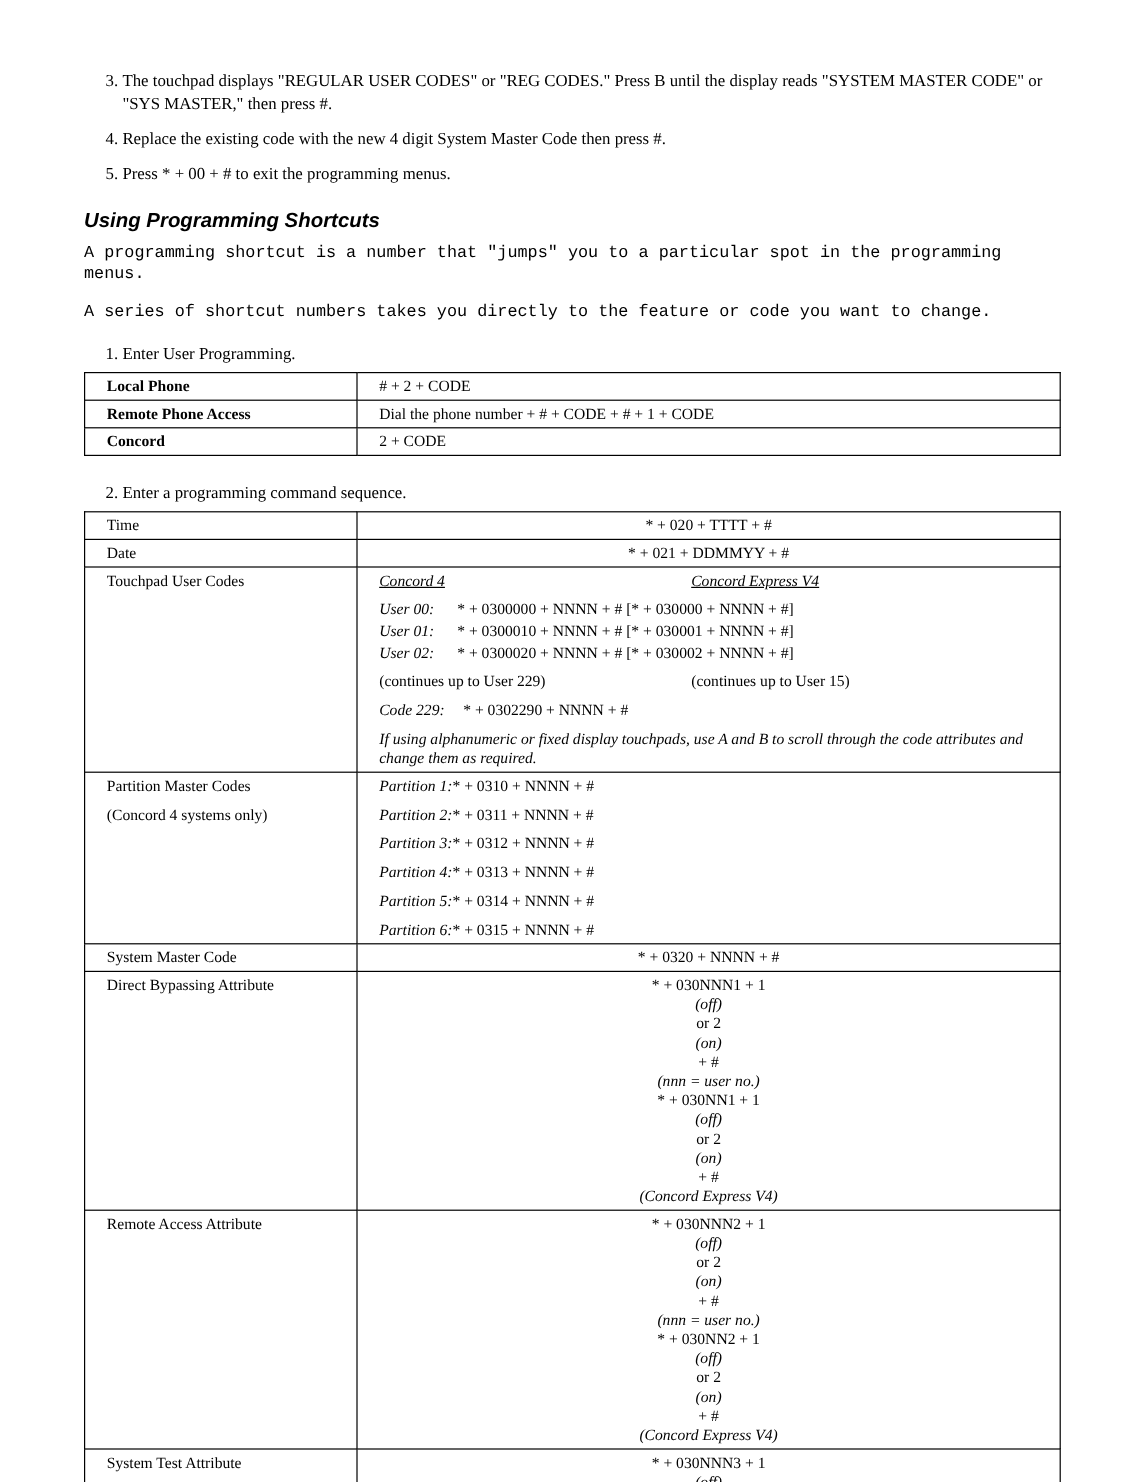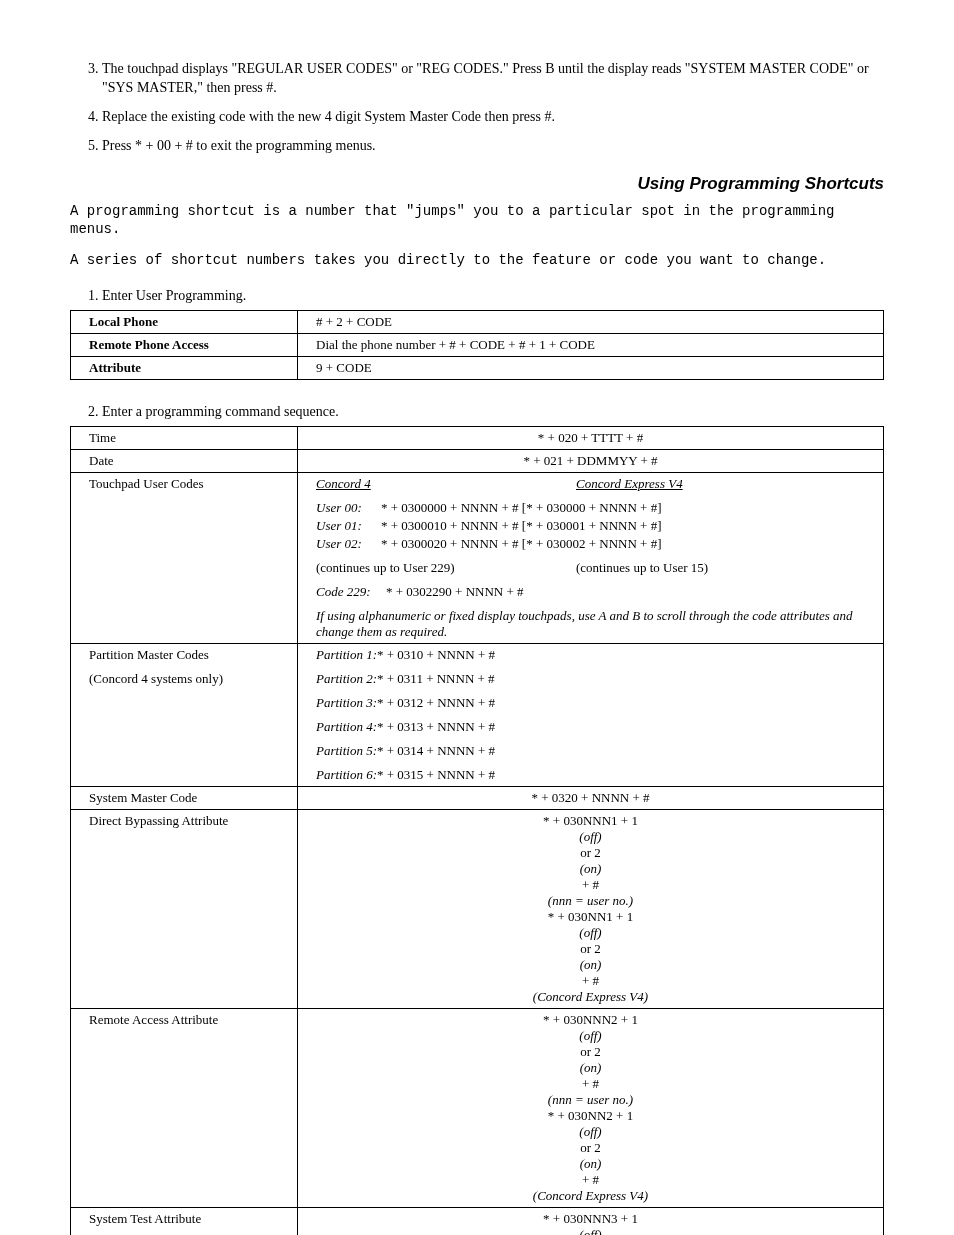--- a/index.html
+++ b/index.html
@@ -19,21 +19,20 @@
 ol.main-list li {
   margin-bottom: 10px;
   line-height: 1.35;
 }
 h2.section-heading {
   font-family: Arial, Helvetica, sans-serif;
   font-weight: bold;
   font-style: italic;
   font-size: 17px;
   margin: 18px 0 8px 0;
-  text-align: right;
 }
 p.body-text {
   margin: 6px 0 12px 0;
   line-height: 1.35;
   font-family: Liberation Mono, monospace;
 }
 ol.sub-list {
   padding-left: 32px;
   margin: 18px 0 6px 0;
 }
@@ -90,22 +89,22 @@
   <tbody>
       <tr>
     <td class="col1 bold">Local Phone</td>
     <td># + 2 + CODE</td>
   </tr>
   <tr>
     <td class="col1 bold">Remote Phone Access</td>
     <td>Dial the phone number + # + CODE + # + 1 + CODE</td>
   </tr>
   <tr>
-    <td class="col1 bold">Attribute</td>
-    <td>9 + CODE</td>
+    <td class="col1 bold">Concord</td>
+    <td>2 + CODE</td>
   </tr>
 </tbody>
   </table>
 
 <ol class="sub-list section-gap" start="2">
   <li>Enter a programming command sequence.</li>
 </ol>
 
 <table>
   <tbody>

